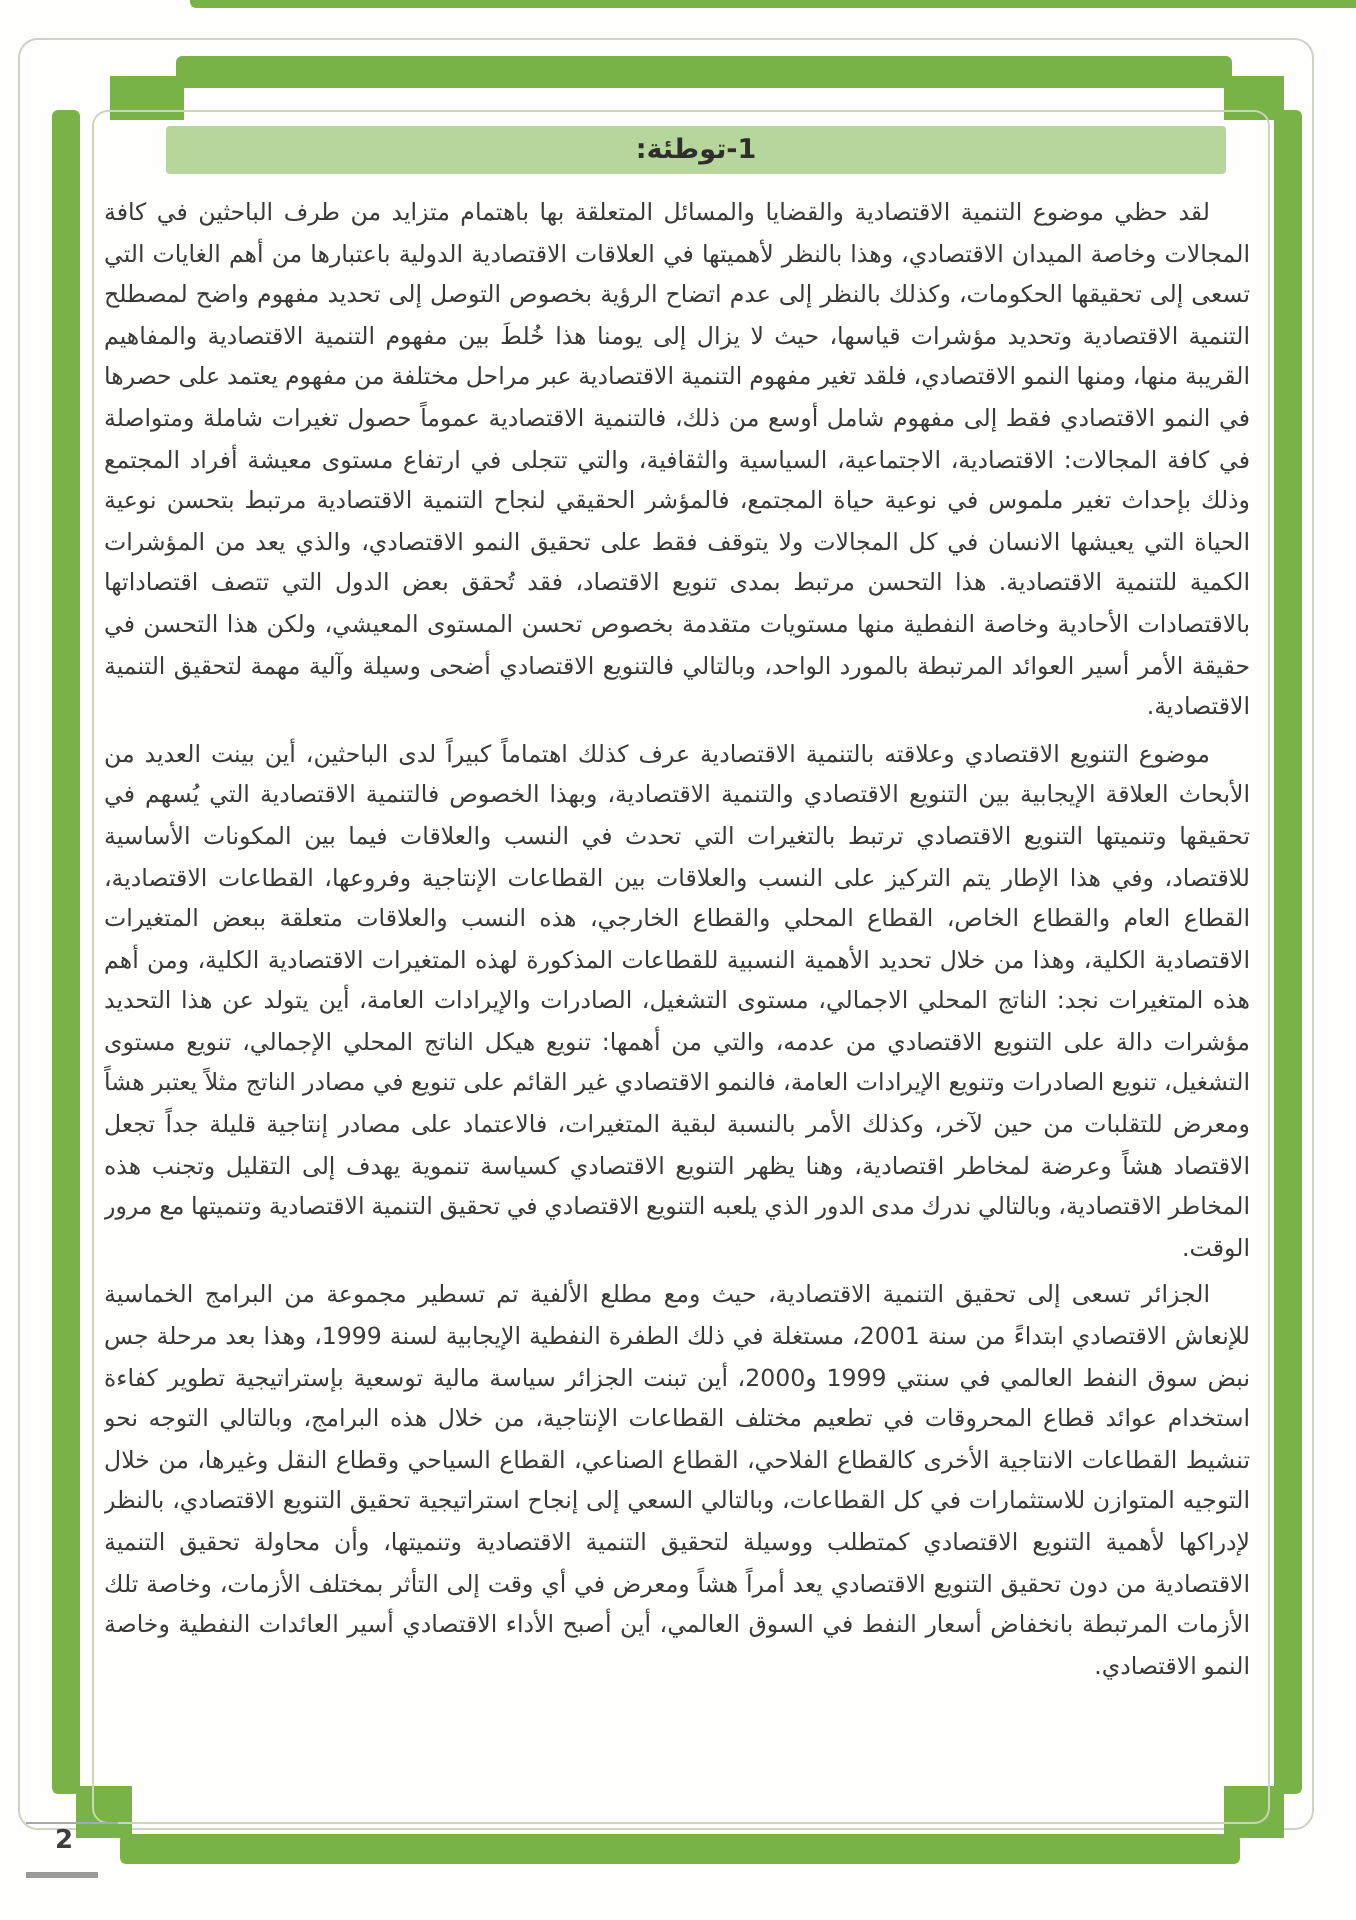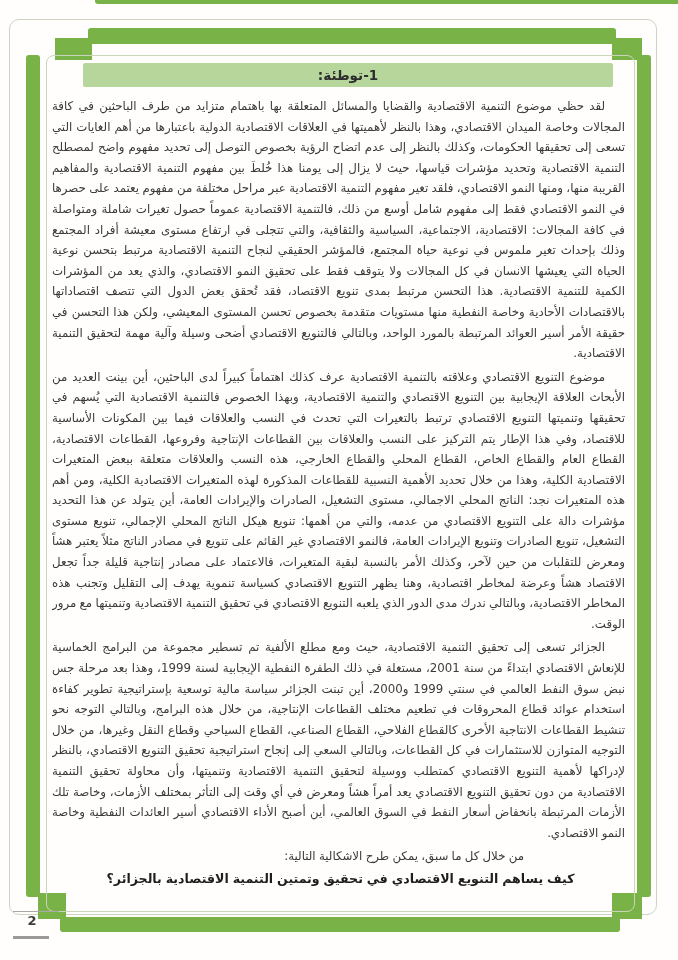--- a/index.html
+++ b/index.html
@@ -66,22 +66,20 @@
   <div class="outline-inner"></div>
 
   <div class="content">
     <div class="header-bar">
       <span class="header-title">1-توطئة:</span>
     </div>
     <div class="body-text">
       <p class="para">لقد حظي موضوع التنمية الاقتصادية والقضايا والمسائل المتعلقة بها باهتمام متزايد من طرف الباحثين في كافة المجالات وخاصة الميدان الاقتصادي، وهذا بالنظر لأهميتها في العلاقات الاقتصادية الدولية باعتبارها من أهم الغايات التي تسعى إلى تحقيقها الحكومات، وكذلك بالنظر إلى عدم اتضاح الرؤية بخصوص التوصل إلى تحديد مفهوم واضح لمصطلح التنمية الاقتصادية وتحديد مؤشرات قياسها، حيث لا يزال إلى يومنا هذا خُلطَ بين مفهوم التنمية الاقتصادية والمفاهيم القريبة منها، ومنها النمو الاقتصادي، فلقد تغير مفهوم التنمية الاقتصادية عبر مراحل مختلفة من مفهوم يعتمد على حصرها في النمو الاقتصادي فقط إلى مفهوم شامل أوسع من ذلك، فالتنمية الاقتصادية عموماً حصول تغيرات شاملة ومتواصلة في كافة المجالات: الاقتصادية، الاجتماعية، السياسية والثقافية، والتي تتجلى في ارتفاع مستوى معيشة أفراد المجتمع وذلك بإحداث تغير ملموس في نوعية حياة المجتمع، فالمؤشر الحقيقي لنجاح التنمية الاقتصادية مرتبط بتحسن نوعية الحياة التي يعيشها الانسان في كل المجالات ولا يتوقف فقط على تحقيق النمو الاقتصادي، والذي يعد من المؤشرات الكمية للتنمية الاقتصادية. هذا التحسن مرتبط بمدى تنويع الاقتصاد، فقد تُحقق بعض الدول التي تتصف اقتصاداتها بالاقتصادات الأحادية وخاصة النفطية منها مستويات متقدمة بخصوص تحسن المستوى المعيشي، ولكن هذا التحسن في حقيقة الأمر أسير العوائد المرتبطة بالمورد الواحد، وبالتالي فالتنويع الاقتصادي أضحى وسيلة وآلية مهمة لتحقيق التنمية الاقتصادية.</p>
       <p class="para">موضوع التنويع الاقتصادي وعلاقته بالتنمية الاقتصادية عرف كذلك اهتماماً كبيراً لدى الباحثين، أين بينت العديد من الأبحاث العلاقة الإيجابية بين التنويع الاقتصادي والتنمية الاقتصادية، وبهذا الخصوص فالتنمية الاقتصادية التي يُسهم في تحقيقها وتنميتها التنويع الاقتصادي ترتبط بالتغيرات التي تحدث في النسب والعلاقات فيما بين المكونات الأساسية للاقتصاد، وفي هذا الإطار يتم التركيز على النسب والعلاقات بين القطاعات الإنتاجية وفروعها، القطاعات الاقتصادية، القطاع العام والقطاع الخاص، القطاع المحلي والقطاع الخارجي، هذه النسب والعلاقات متعلقة ببعض المتغيرات الاقتصادية الكلية، وهذا من خلال تحديد الأهمية النسبية للقطاعات المذكورة لهذه المتغيرات الاقتصادية الكلية، ومن أهم هذه المتغيرات نجد: الناتج المحلي الاجمالي، مستوى التشغيل، الصادرات والإيرادات العامة، أين يتولد عن هذا التحديد مؤشرات دالة على التنويع الاقتصادي من عدمه، والتي من أهمها: تنويع هيكل الناتج المحلي الإجمالي، تنويع مستوى التشغيل، تنويع الصادرات وتنويع الإيرادات العامة، فالنمو الاقتصادي غير القائم على تنويع في مصادر الناتج مثلاً يعتبر هشاً ومعرض للتقلبات من حين لآخر، وكذلك الأمر بالنسبة لبقية المتغيرات، فالاعتماد على مصادر إنتاجية قليلة جداً تجعل الاقتصاد هشاً وعرضة لمخاطر اقتصادية، وهنا يظهر التنويع الاقتصادي كسياسة تنموية يهدف إلى التقليل وتجنب هذه المخاطر الاقتصادية، وبالتالي ندرك مدى الدور الذي يلعبه التنويع الاقتصادي في تحقيق التنمية الاقتصادية وتنميتها مع مرور الوقت.</p>
       <p class="para">الجزائر تسعى إلى تحقيق التنمية الاقتصادية، حيث ومع مطلع الألفية تم تسطير مجموعة من البرامج الخماسية للإنعاش الاقتصادي ابتداءً من سنة 2001، مستغلة في ذلك الطفرة النفطية الإيجابية لسنة 1999، وهذا بعد مرحلة جس نبض سوق النفط العالمي في سنتي 1999 و2000، أين تبنت الجزائر سياسة مالية توسعية بإستراتيجية تطوير كفاءة استخدام عوائد قطاع المحروقات في تطعيم مختلف القطاعات الإنتاجية، من خلال هذه البرامج، وبالتالي التوجه نحو تنشيط القطاعات الانتاجية الأخرى كالقطاع الفلاحي، القطاع الصناعي، القطاع السياحي وقطاع النقل وغيرها، من خلال التوجيه المتوازن للاستثمارات في كل القطاعات، وبالتالي السعي إلى إنجاح استراتيجية تحقيق التنويع الاقتصادي، بالنظر لإدراكها لأهمية التنويع الاقتصادي كمتطلب ووسيلة لتحقيق التنمية الاقتصادية وتنميتها، وأن محاولة تحقيق التنمية الاقتصادية من دون تحقيق التنويع الاقتصادي يعد أمراً هشاً ومعرض في أي وقت إلى التأثر بمختلف الأزمات، وخاصة تلك الأزمات المرتبطة بانخفاض أسعار النفط في السوق العالمي، أين أصبح الأداء الاقتصادي أسير العائدات النفطية وخاصة النمو الاقتصادي.</p>
-      <p class="lead-in">من خلال كل ما سبق، يمكن طرح الاشكالية التالية:</p>
-      <p class="question">كيف يساهم التنويع الاقتصادي في تحقيق وتمتين التنمية الاقتصادية بالجزائر؟</p>
     </div>
   </div>
 
   <div class="footer-rule-top"></div>
   <div class="page-num">2</div>
   <div class="footer-rule-bottom"></div>
 
 </div>
 
 </body></html>

